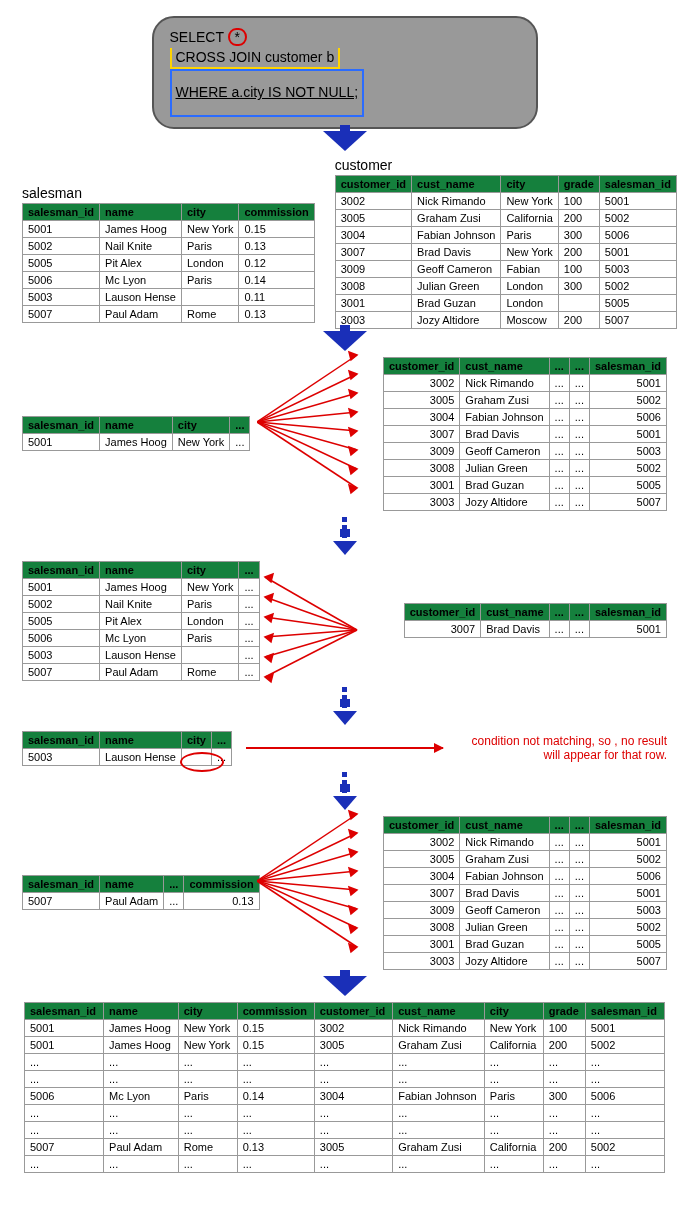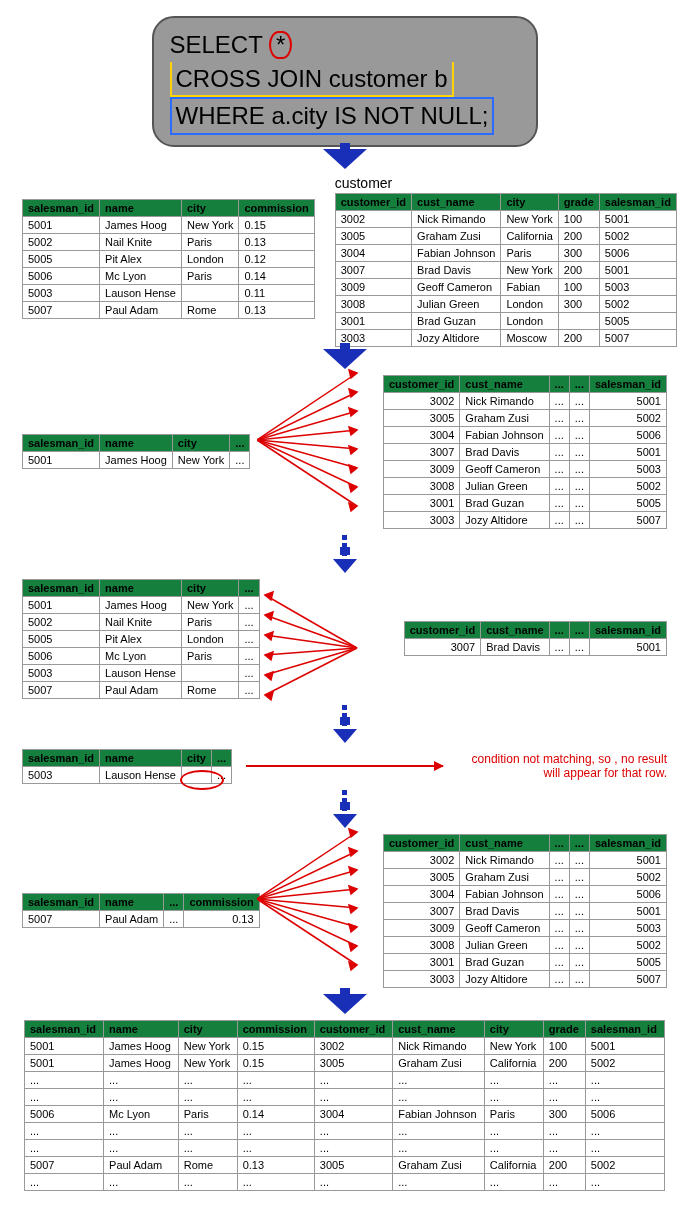--- a/index.html
+++ b/index.html
@@ -13,41 +13,42 @@
     position: relative;
   }
   .sql-box {
     width: 350px;
     margin: 10px auto 0;
     background: #999;
     border: 2px solid #555;
     border-radius: 22px;
     padding: 10px 16px;
     font-family: "Segoe UI", Arial, sans-serif;
-    font-size: 24px;
+    font-size: 14px;
     line-height: 1.4;
     position: relative;
   }
   .sql-line { display: block; }
   .star-circle {
     display: inline-block;
     border: 2px solid #d00;
     border-radius: 50%/60%;
     padding: 0 5px;
     line-height: 1;
   }
   .yellow-box {
     border: 2px solid #ffd400;
     padding: 0 4px;
     display: inline-block;
   }
   .blue-box {
     border: 2px solid #2b6cff;
-    padding: 0 4px;
+    padding: 12px 4px;
     display: inline-block;
+    text-decoration: underline;
   }
   table.db {
     border-collapse: collapse;
     font-size: 11px;
   }
   table.db th, table.db td {
     border: 1px solid #999;
     padding: 2px 5px;
     text-align: left;
     white-space: nowrap;
@@ -131,20 +132,21 @@
   </span>
   <span class="sql-line">
     <span class="blue-box">WHERE a.city IS NOT NULL;</span>
   </span>
 </div>
 
 <div class="flow-arrow"></div>
 
 <div style="display:flex;gap:20px;align-items:flex-start;margin:0 16px;">
   <div style="flex:0 0 auto;margin-top:28px;">
+    <div class="tbl-title">salesman</div>
     <table class="db">
       <thead>
           <tr>
             <th>salesman_id</th>
             <th>name</th>
             <th>city</th>
             <th>commission</th>
           </tr>
         </thead>
       <tbody>

